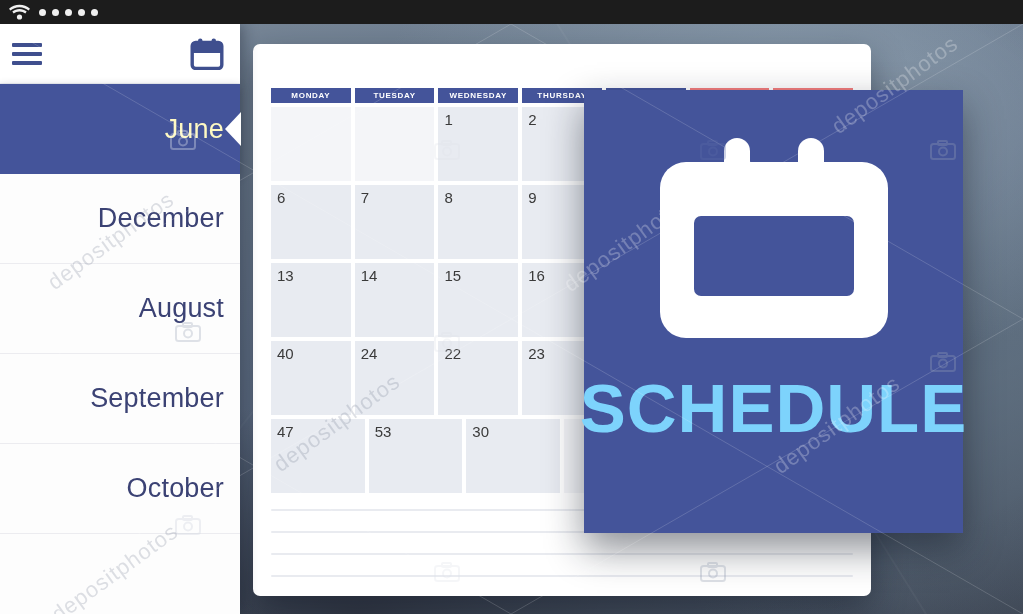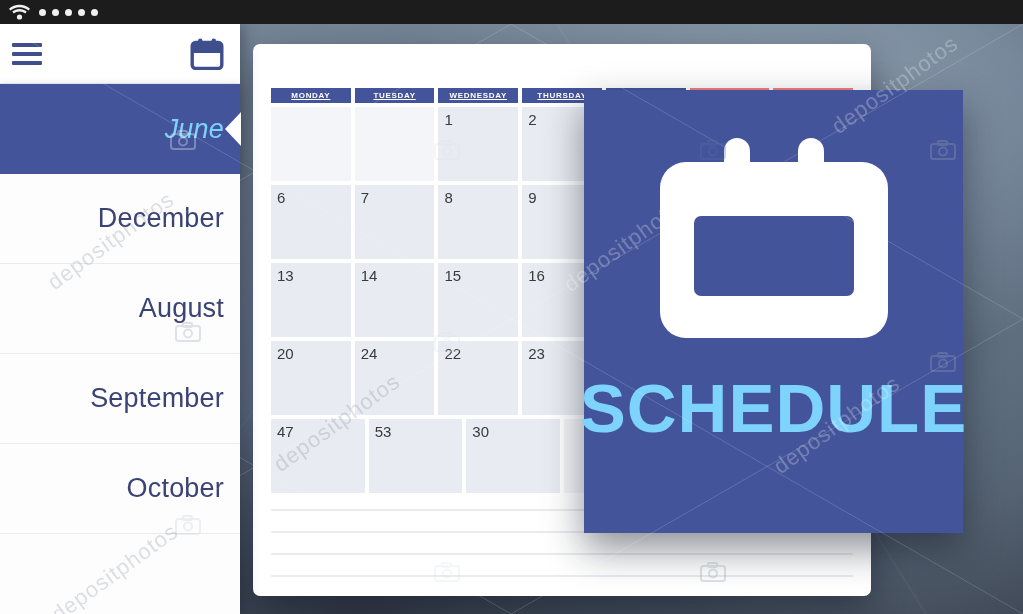--- a/index.html
+++ b/index.html
@@ -81,21 +81,21 @@
   .month-row.selected {
     background: #44549a;
     border-bottom: none;
     box-shadow: 0 3px 9px rgba(30,36,60,0.30);
   }
   .month-label {
     font-size: 27px;
     color: #3b4274;
     letter-spacing: 0.2px;
   }
-  .month-row.selected .month-label { color: #7dd3fc; font-style: italic; }
+  .month-row.selected .month-label { color: #fef9c3; }
   .sel-arrow {
     position: absolute; right: -1px; top: 50%;
     transform: translateY(-50%);
     width: 0; height: 0;
     border-top: 17px solid transparent;
     border-bottom: 17px solid transparent;
     border-right: 16px solid #ffffff;
   }
 
   
@@ -117,21 +117,20 @@
   .dow {
     flex: 1;
     height: 15px;
     line-height: 15px;
     text-align: center;
     font-size: 8px;
     font-weight: bold;
     letter-spacing: 0.7px;
     color: #ffffff;
     background: #44549a;
-    text-decoration: underline;
   }
   .dow.weekend { background: #f27d7d; }
 
   .grid {
     padding: 4px 18px 0 18px;
   }
   .week { display: flex; gap: 4px; margin-bottom: 4px; }
   .day {
     flex: 1;
     height: 74px;
@@ -280,21 +279,21 @@
       <div class="week">
         <div class="day">13</div>
         <div class="day">14</div>
         <div class="day">15</div>
         <div class="day">16</div>
         <div class="day">17</div>
         <div class="day">18</div>
         <div class="day">19</div>
       </div>
       <div class="week">
-        <div class="day">20</div>
+        <div class="day">40</div>
         <div class="day">24</div>
         <div class="day">22</div>
         <div class="day">23</div>
         <div class="day">24</div>
         <div class="day">25</div>
         <div class="day">26</div>
       </div>
       <div class="week">
         <div class="day">47</div>
         <div class="day">53</div>

